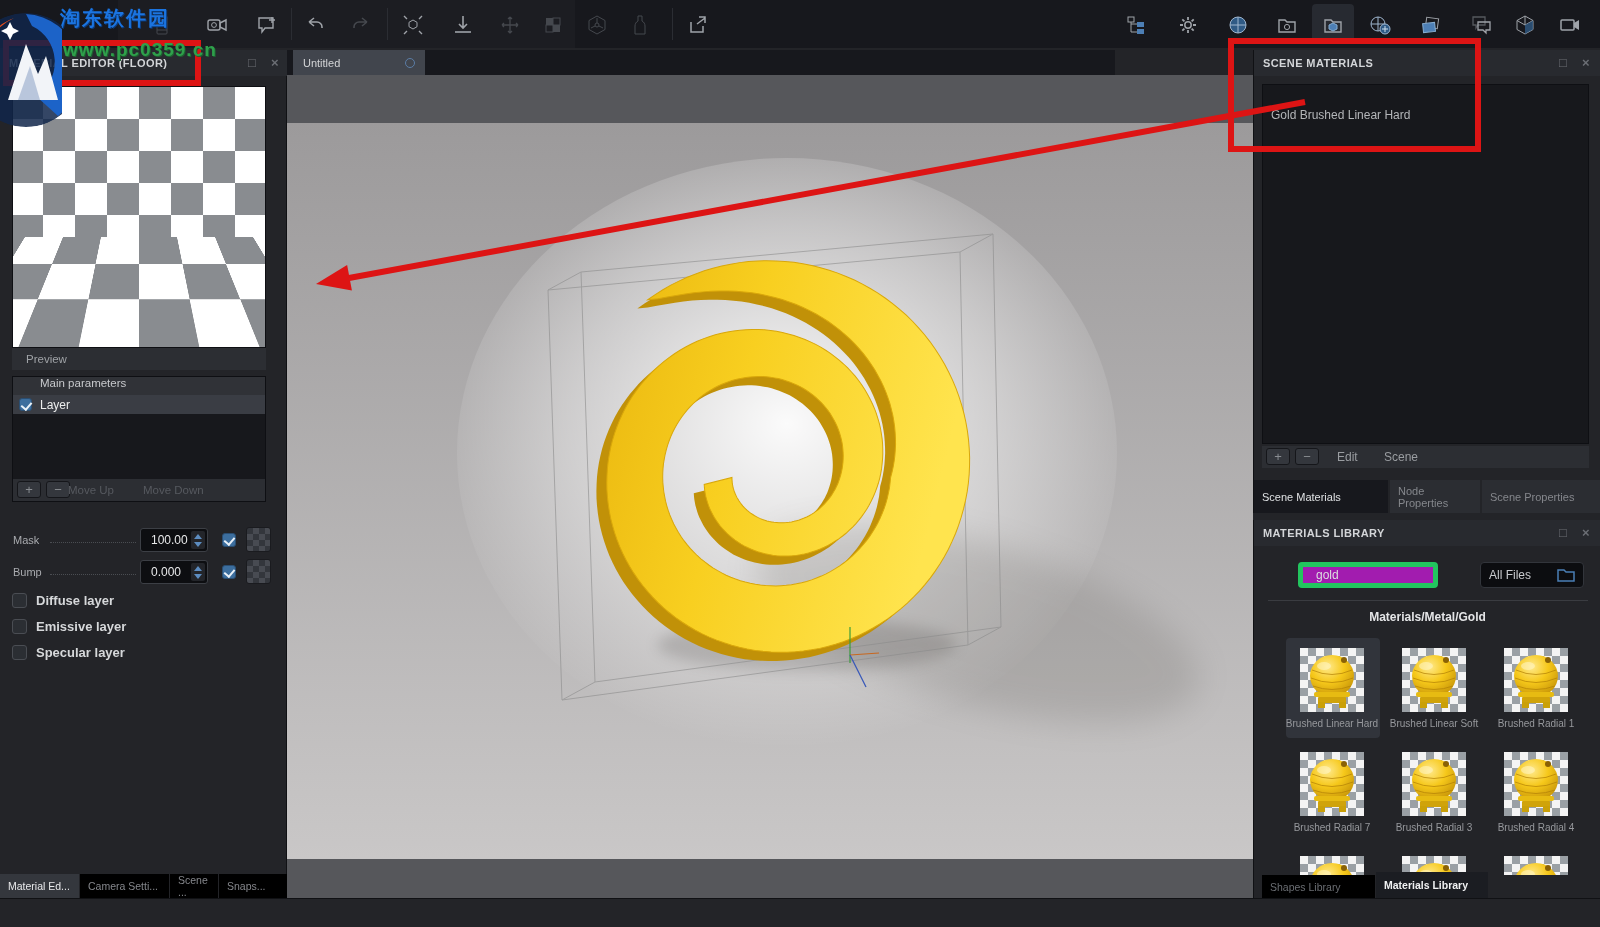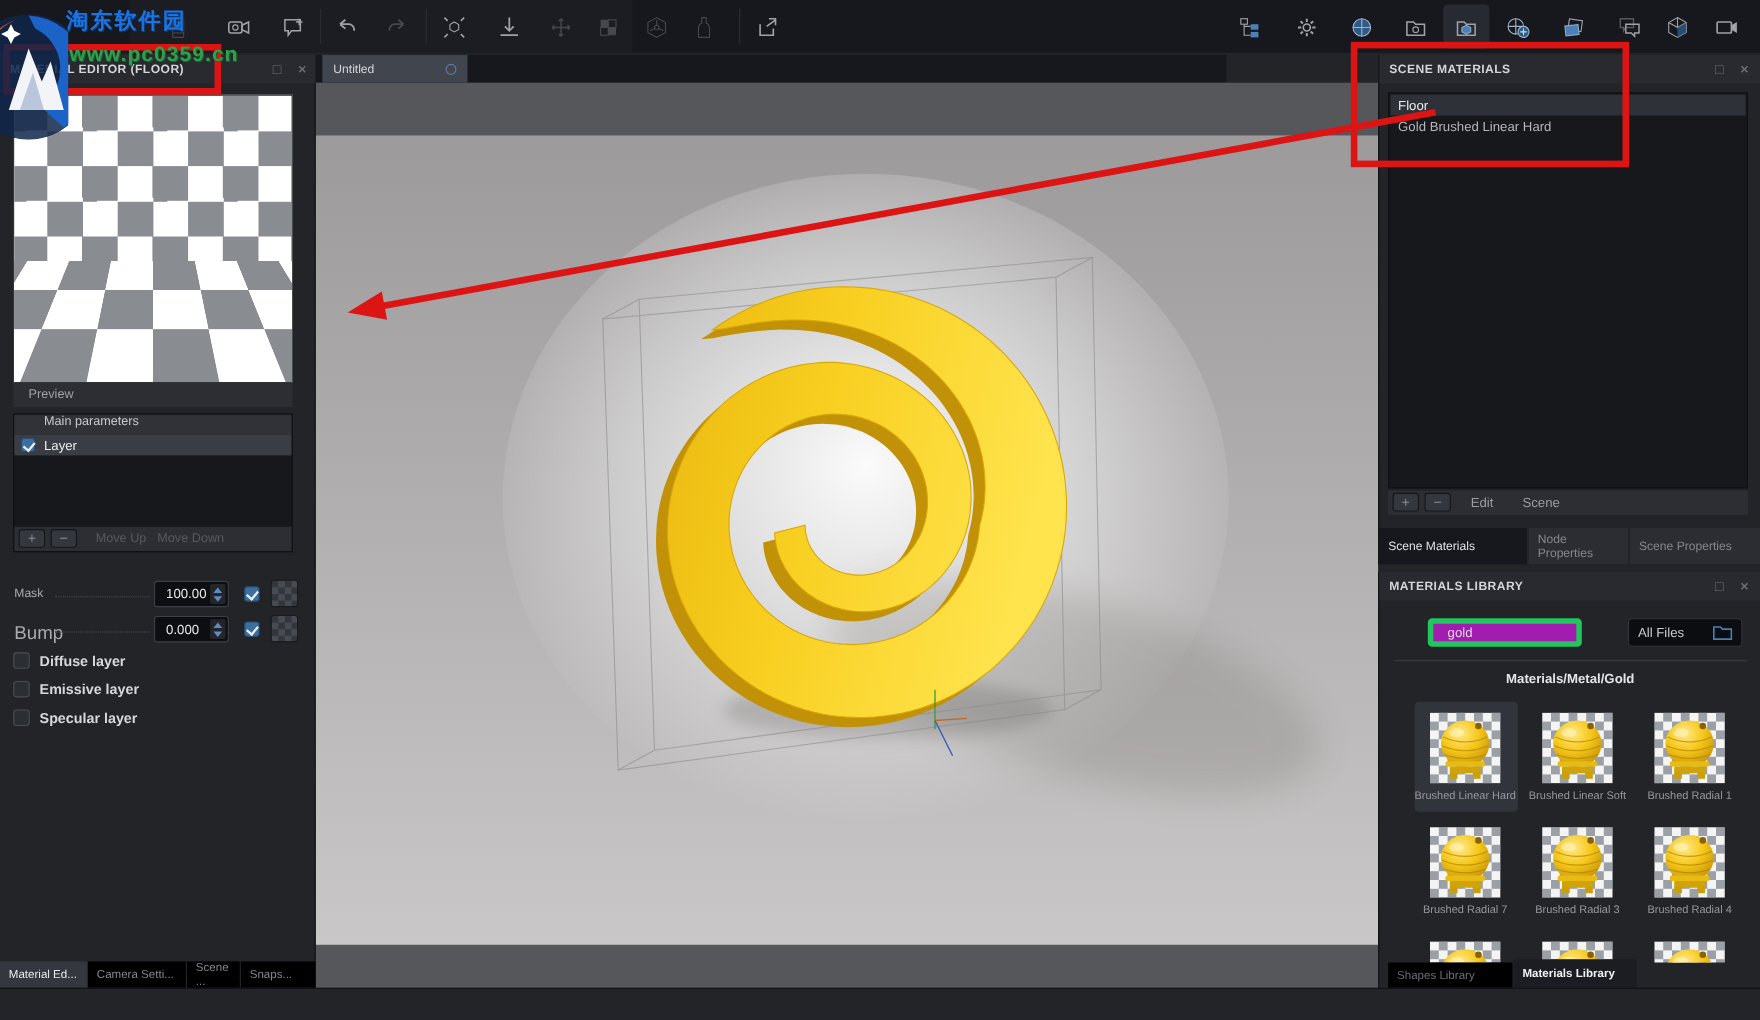--- a/index.html
+++ b/index.html
@@ -270,38 +270,38 @@
       <div class="abs" style="left:0;top:0;right:0;height:18px;background:#303237;color:#c7c9cc;font-size:11.5px;padding-left:27px">
         <span>Main parameters</span>
       </div>
       <div class="abs" style="left:0;top:18px;right:0;height:19px;background:#3a3d44">
         <span class="cb on" style="left:6px;top:3px;width:13px;height:13px"></span>
         <span class="abs" style="left:27px;top:3px;font-size:12px;color:#eceded">Layer</span>
       </div>
       <div class="abs grayrow" style="left:0;bottom:0;right:0;height:22px">
         <span class="sqbtn" style="left:4px;top:2px;width:24px;height:17px">+</span>
         <span class="sqbtn" style="left:33px;top:2px;width:24px;height:17px">−</span>
-        <span class="abs disb" style="left:74px;top:5px">Move Up</span>
+        <span class="abs disb" style="left:55px;top:5px">Move Up</span>
         <span class="abs disb" style="left:130px;top:5px">Move Down</span>
       </div>
     </div>
 
     <span class="abs" style="left:13px;top:484px;font-size:11px;color:#a9abaf">Mask</span>
     <div class="abs" style="left:50px;top:492px;width:86px;border-bottom:1px dotted #4a4d52"></div>
     <div class="spinbox" style="left:140px;top:478px;width:68px;height:24px">
       <span>100.00</span>
       <span class="spincol">
           <span class="tri-up"></span>
           <span class="tri-dn"></span>
         </span>
     </div>
     <span class="cb on" style="left:222px;top:483px;width:14px;height:14px"></span>
     <div class="abs minichk" style="left:246px;top:477px;width:25px;height:25px"></div>
 
-    <span class="abs" style="left:13px;top:516px;font-size:17px;color:#a9abaf">Bump</span>
+    <span class="abs" style="left:13px;top:516px;font-size:11px;color:#a9abaf">Bump</span>
     <div class="abs" style="left:50px;top:524px;width:86px;border-bottom:1px dotted #4a4d52"></div>
     <div class="spinbox" style="left:140px;top:510px;width:68px;height:24px">
       <span>0.000</span>
       <span class="spincol">
           <span class="tri-up"></span>
           <span class="tri-dn"></span>
         </span>
     </div>
     <span class="cb on" style="left:222px;top:515px;width:14px;height:14px"></span>
     <div class="abs minichk" style="left:246px;top:509px;width:25px;height:25px"></div>
@@ -376,23 +376,20 @@
     <rect x="0" y="784" width="966" height="48" fill="#56575b"></rect>
   </svg>
 
   <div class="abs" style="left:1253px;top:50px;width:347px;height:463px;background:#232428;border-left:1px solid #101114">
     <div class="abs ptitle" style="left:0;top:0;width:347px;height:26px">
       <span>SCENE MATERIALS</span>
       <span class="wbtn abs" style="left:305px;top:6px">□</span>
       <span class="wbtn abs" style="left:328px;top:6px">×</span>
     </div>
     <div class="abs darkbox" style="left:8px;top:34px;width:327px;height:360px">
-      <div class="abs" style="left:1px;top:1px;right:1px;height:19px;background:#2e3137;display:flex;align-items:center;padding-left:7px">
-        <span style="font-size:12px;color:#e9eaeb">Floor</span>
-      </div>
       <div class="abs" style="left:1px;top:20px;right:1px;height:19px;display:flex;align-items:center;padding-left:7px">
         <span style="font-size:12px;color:#b4b6b9">Gold Brushed Linear Hard</span>
       </div>
     </div>
     <div class="abs grayrow" style="left:8px;top:396px;width:327px;height:22px">
       <span class="sqbtn" style="left:4px;top:2px;width:24px;height:17px">+</span>
       <span class="sqbtn" style="left:33px;top:2px;width:24px;height:17px">−</span>
       <span class="abs" style="left:75px;top:4px;font-size:12px;color:#9a9da1">Edit</span>
       <span class="abs" style="left:122px;top:4px;font-size:12px;color:#9a9da1">Scene</span>
     </div>

